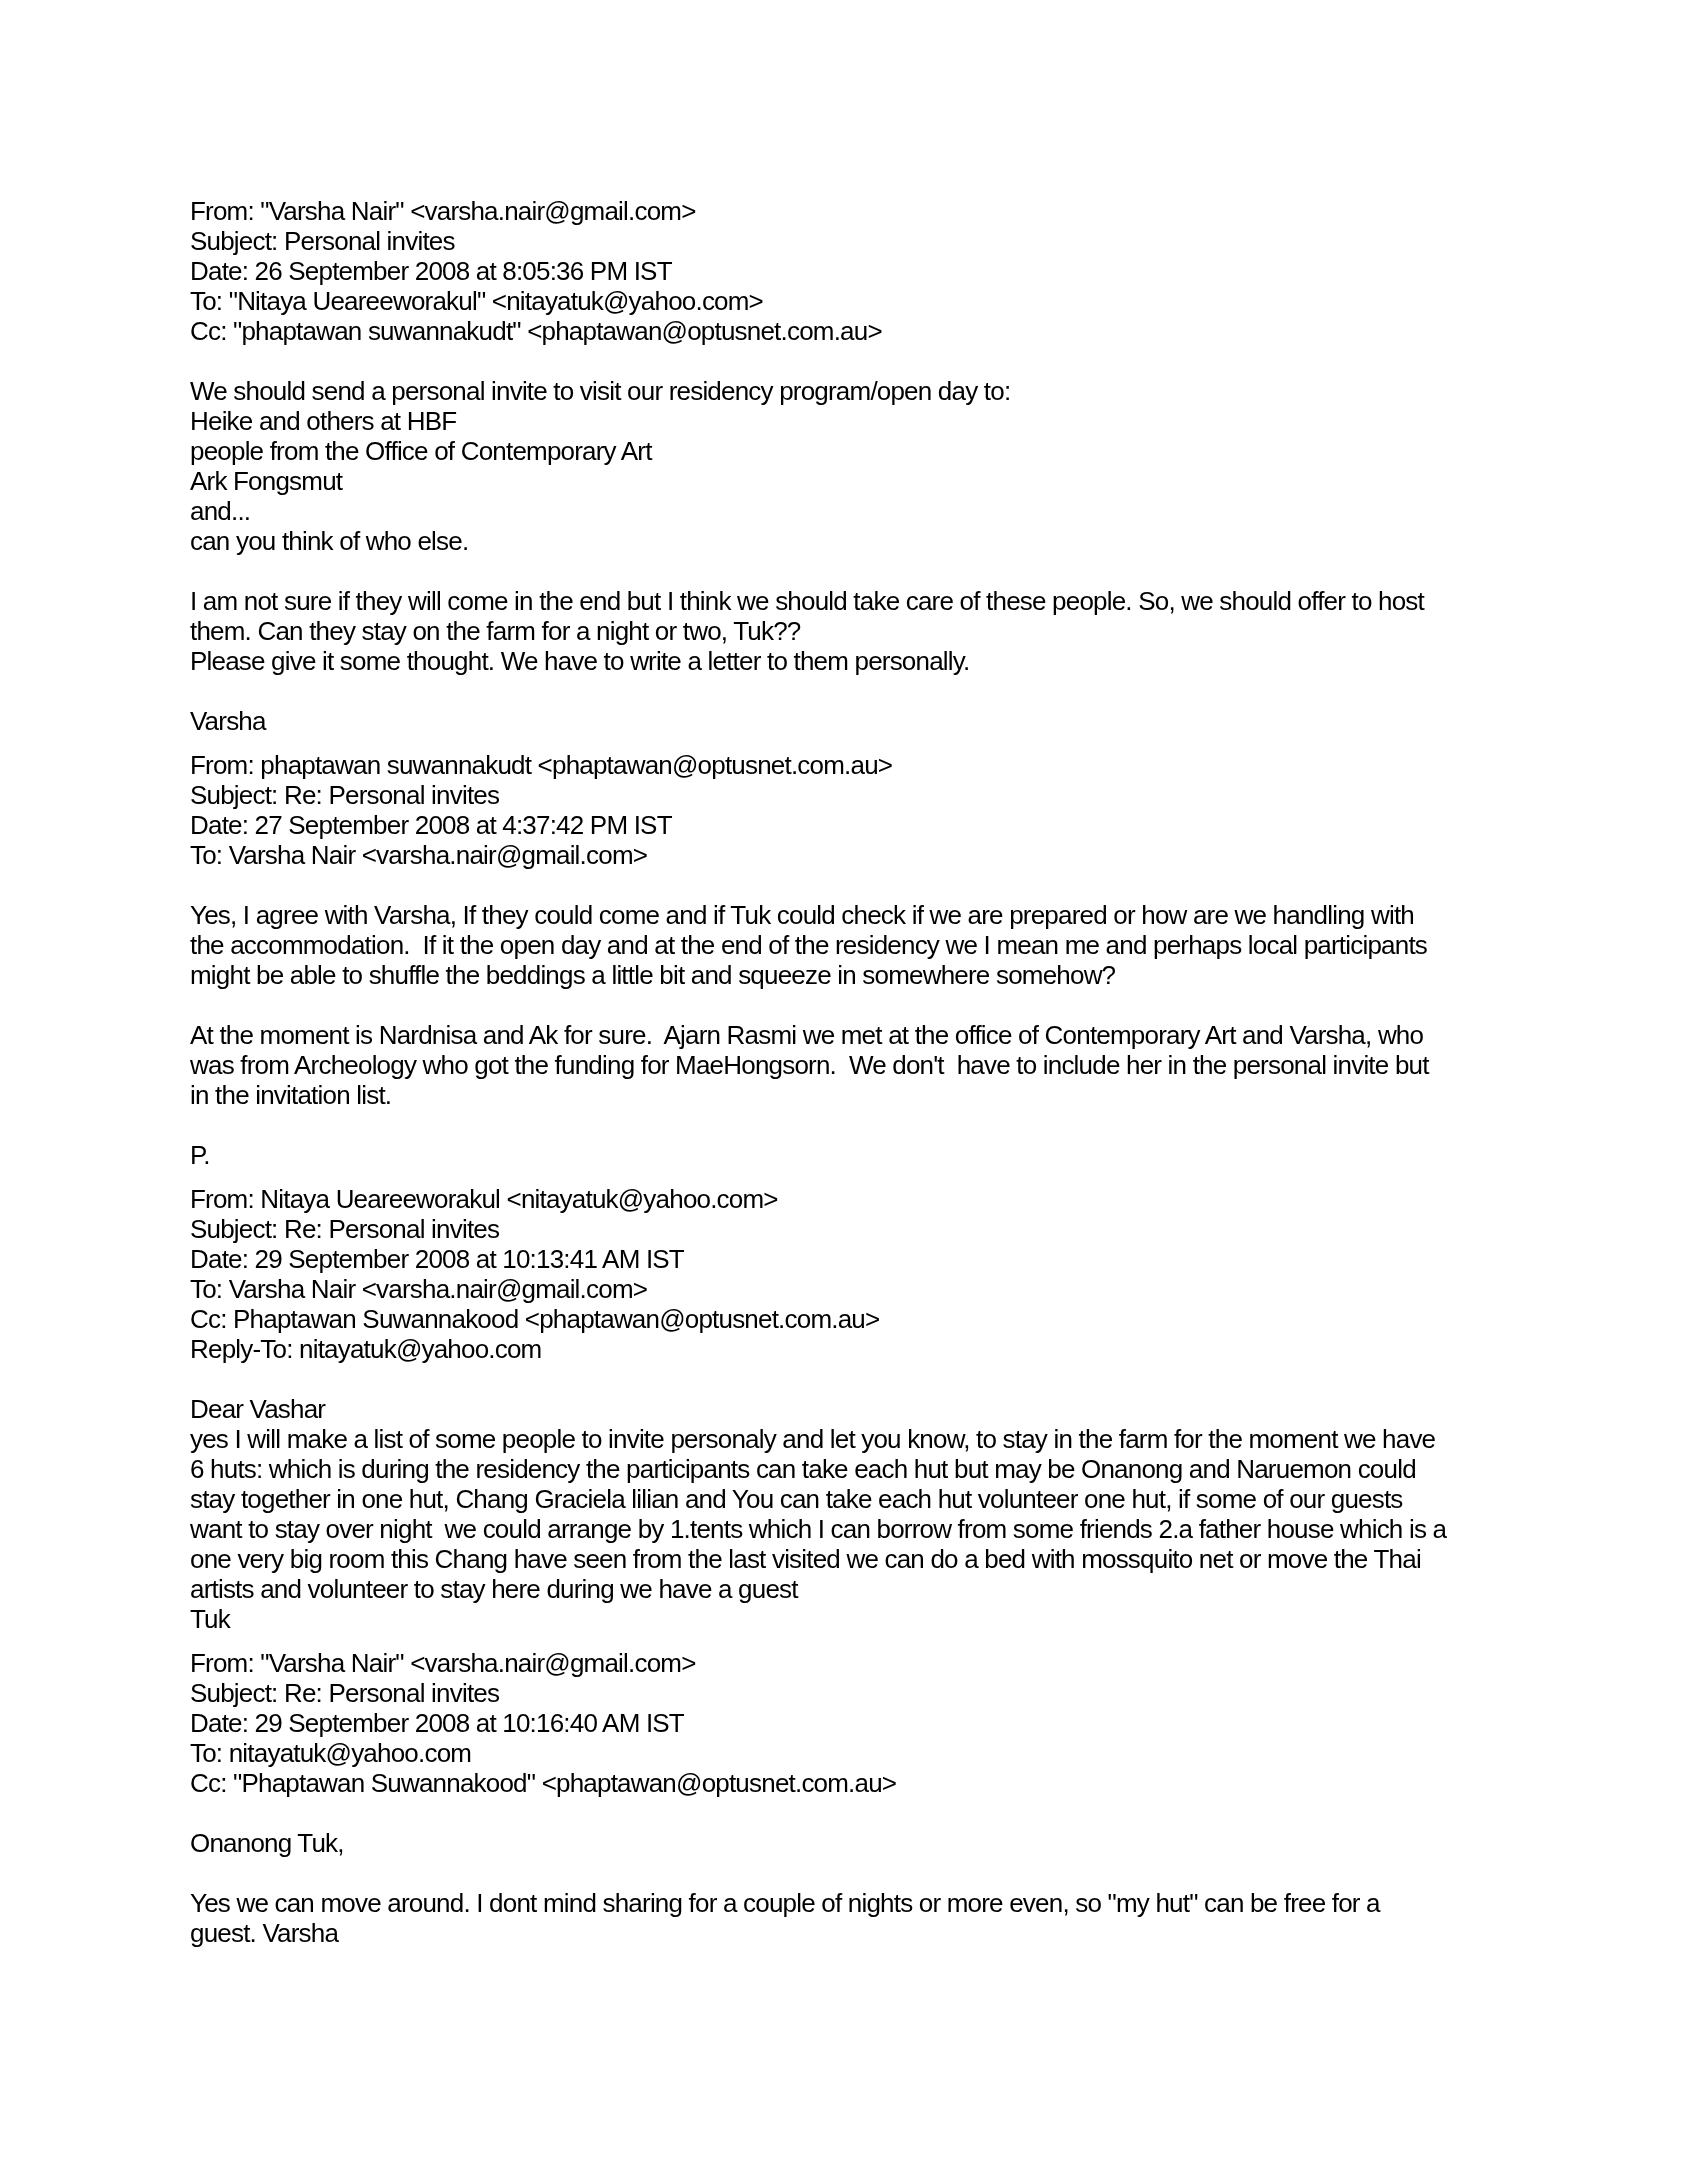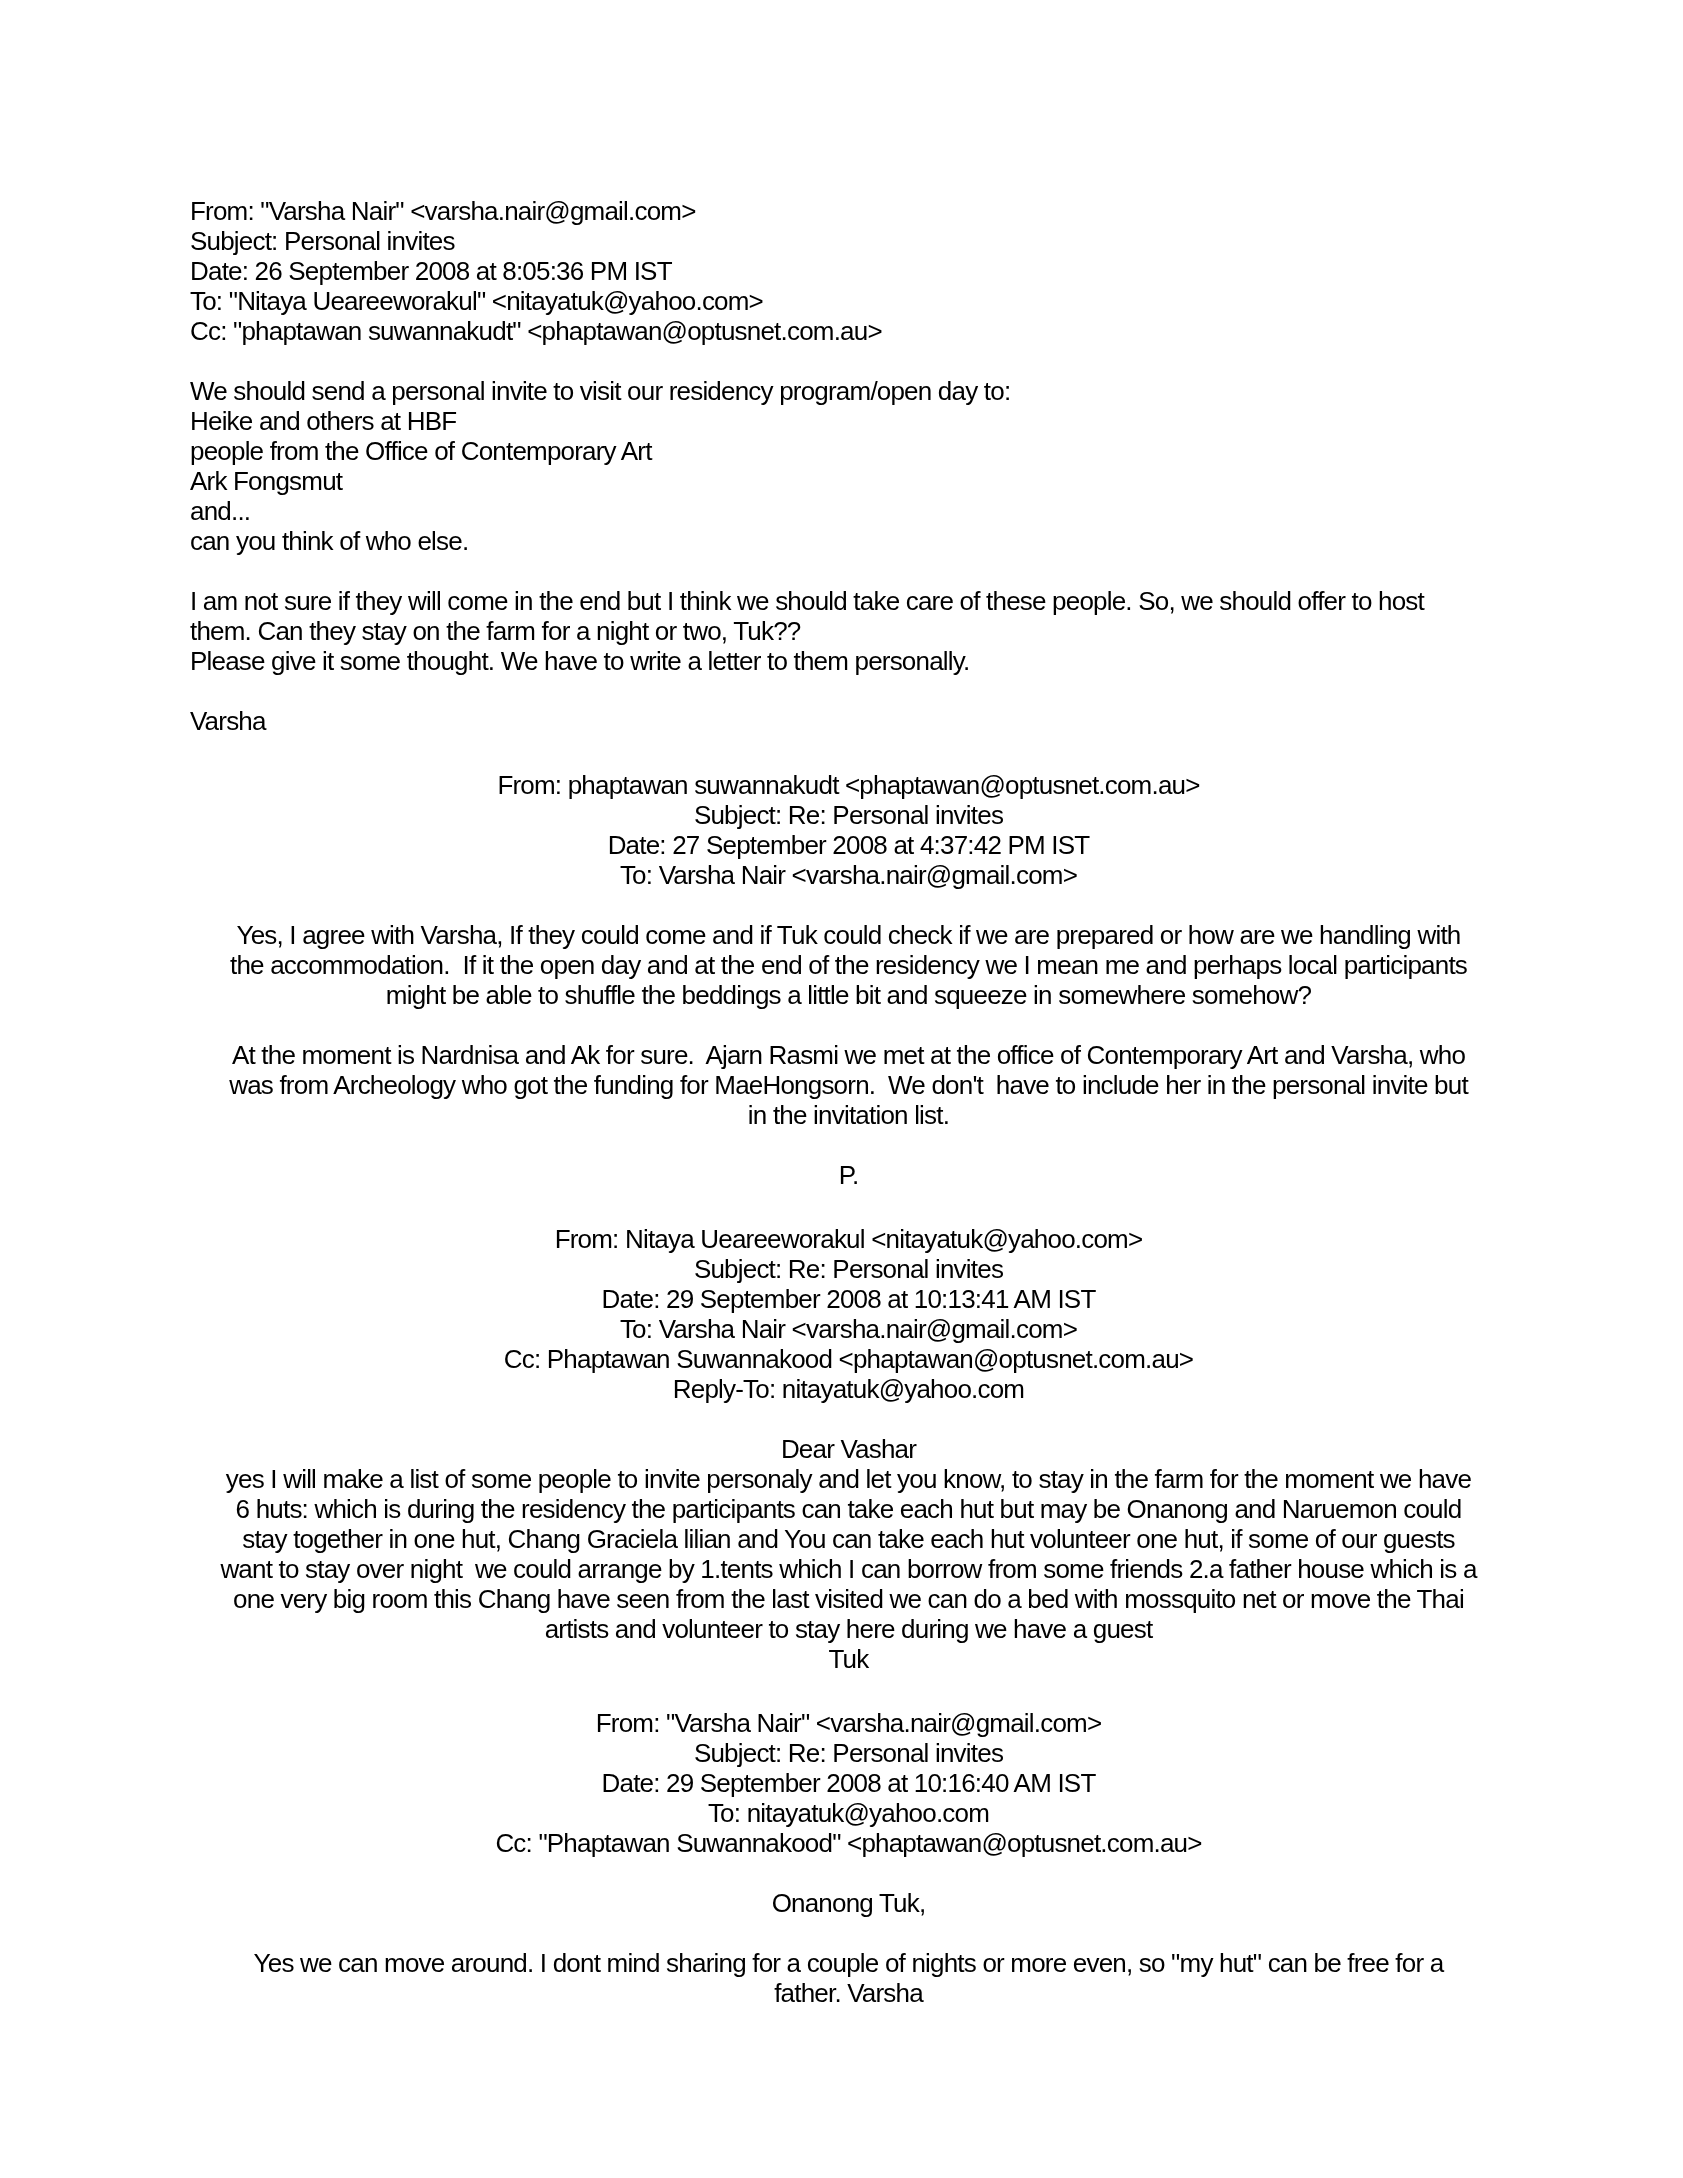--- a/index.html
+++ b/index.html
@@ -18,21 +18,21 @@
   }
   .thread {
     position: absolute;
     left: 190px;
     top: 196px;
     width: 1317px;
     font-size: 26px;
     line-height: 30px;
     letter-spacing: -0.8px;
   }
-  .email:not(:first-child) { margin-top: 34px; text-align: center; }
+  .email:not(:first-child) { margin-top: 14px; }
   .block { white-space: pre; }
   .block:not(:first-child) { margin-top: 30px; }
 </style>
 </head>
 <body>
 
 <div class="page">
   <div class="thread">
       <div class="email">
         <div class="block">From: "Varsha Nair" &lt;varsha.nair@gmail.com&gt;
@@ -81,17 +81,17 @@
 Tuk</div>
       </div>
       <div class="email">
         <div class="block">From: "Varsha Nair" &lt;varsha.nair@gmail.com&gt;
 Subject: Re: Personal invites
 Date: 29 September 2008 at 10:16:40 AM IST
 To: nitayatuk@yahoo.com
 Cc: "Phaptawan Suwannakood" &lt;phaptawan@optusnet.com.au&gt;</div>
         <div class="block">Onanong Tuk,</div>
         <div class="block">Yes we can move around. I dont mind sharing for a couple of nights or more even, so "my hut" can be free for a
-father. Varsha</div>
+guest. Varsha</div>
       </div>
     </div>
 </div>
 
 
 </body></html>

